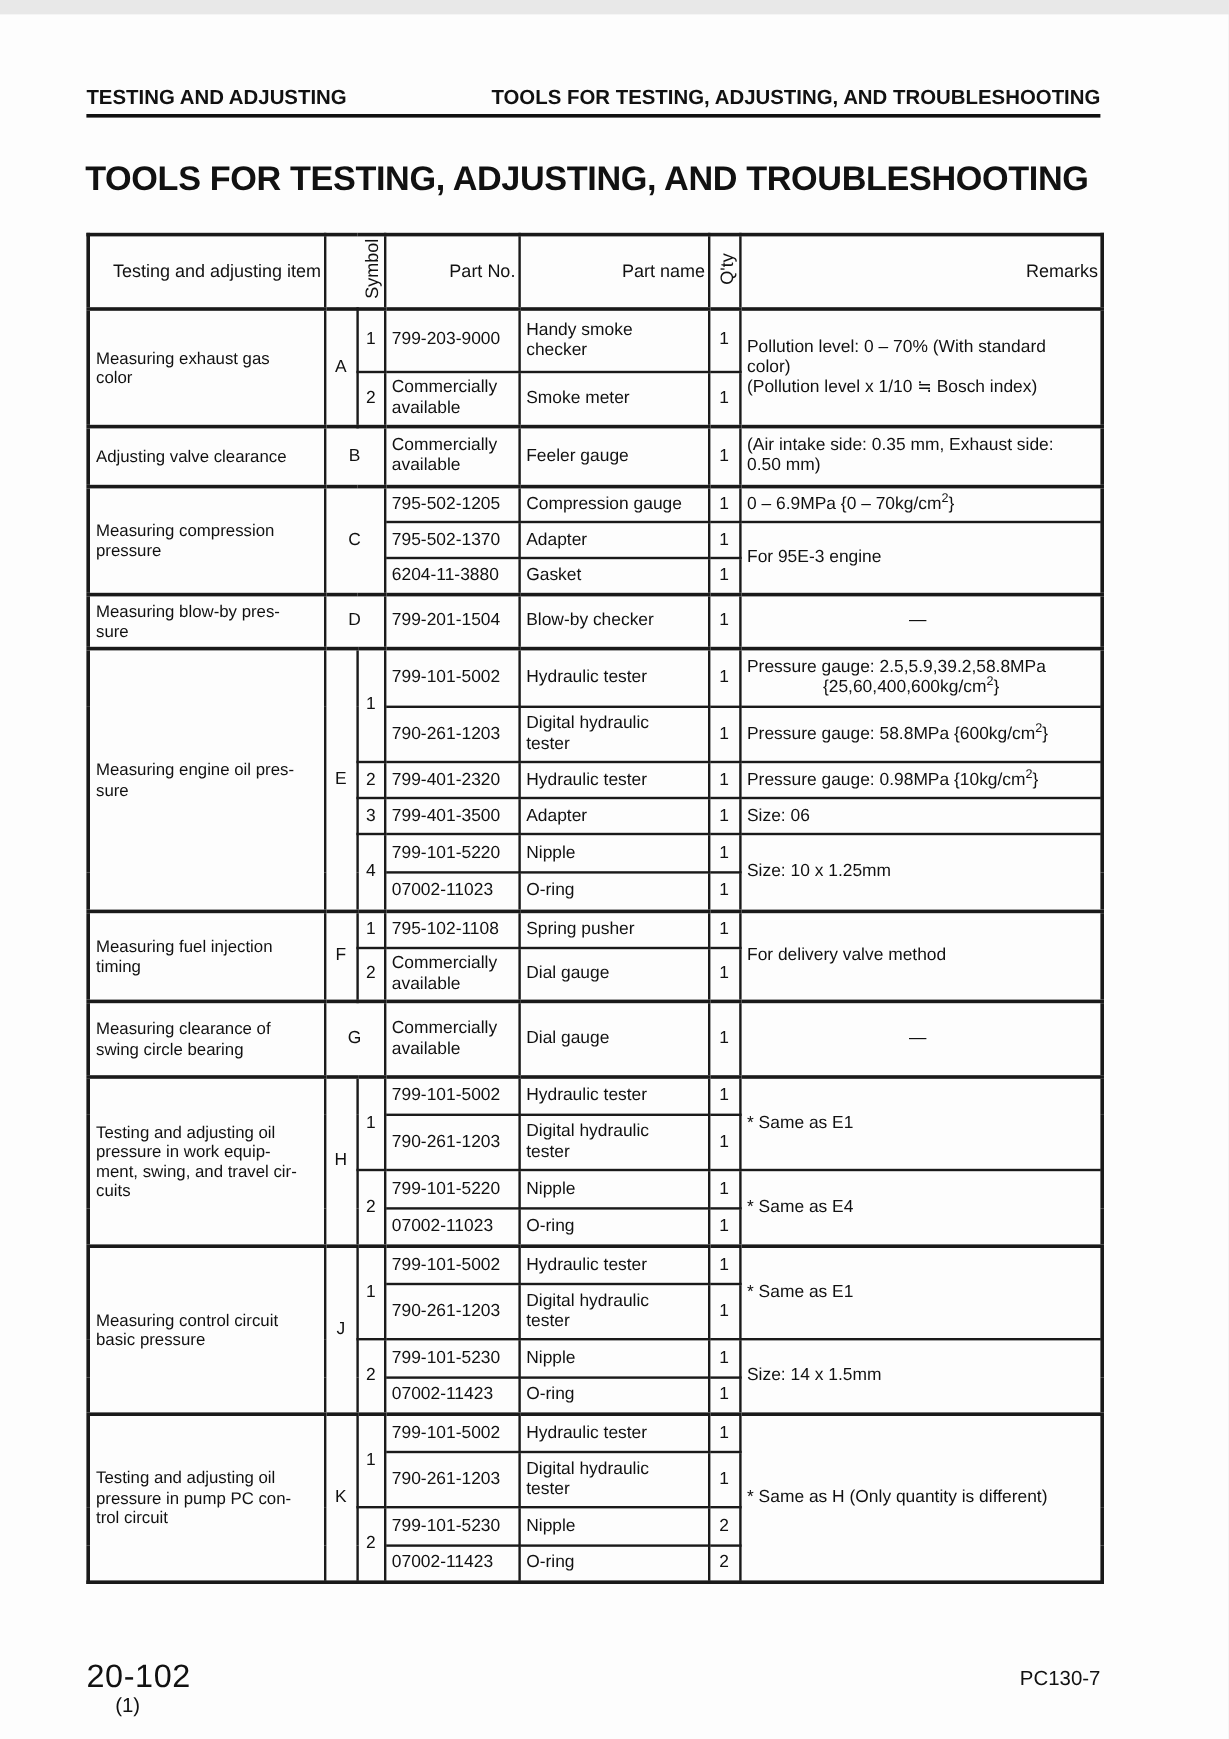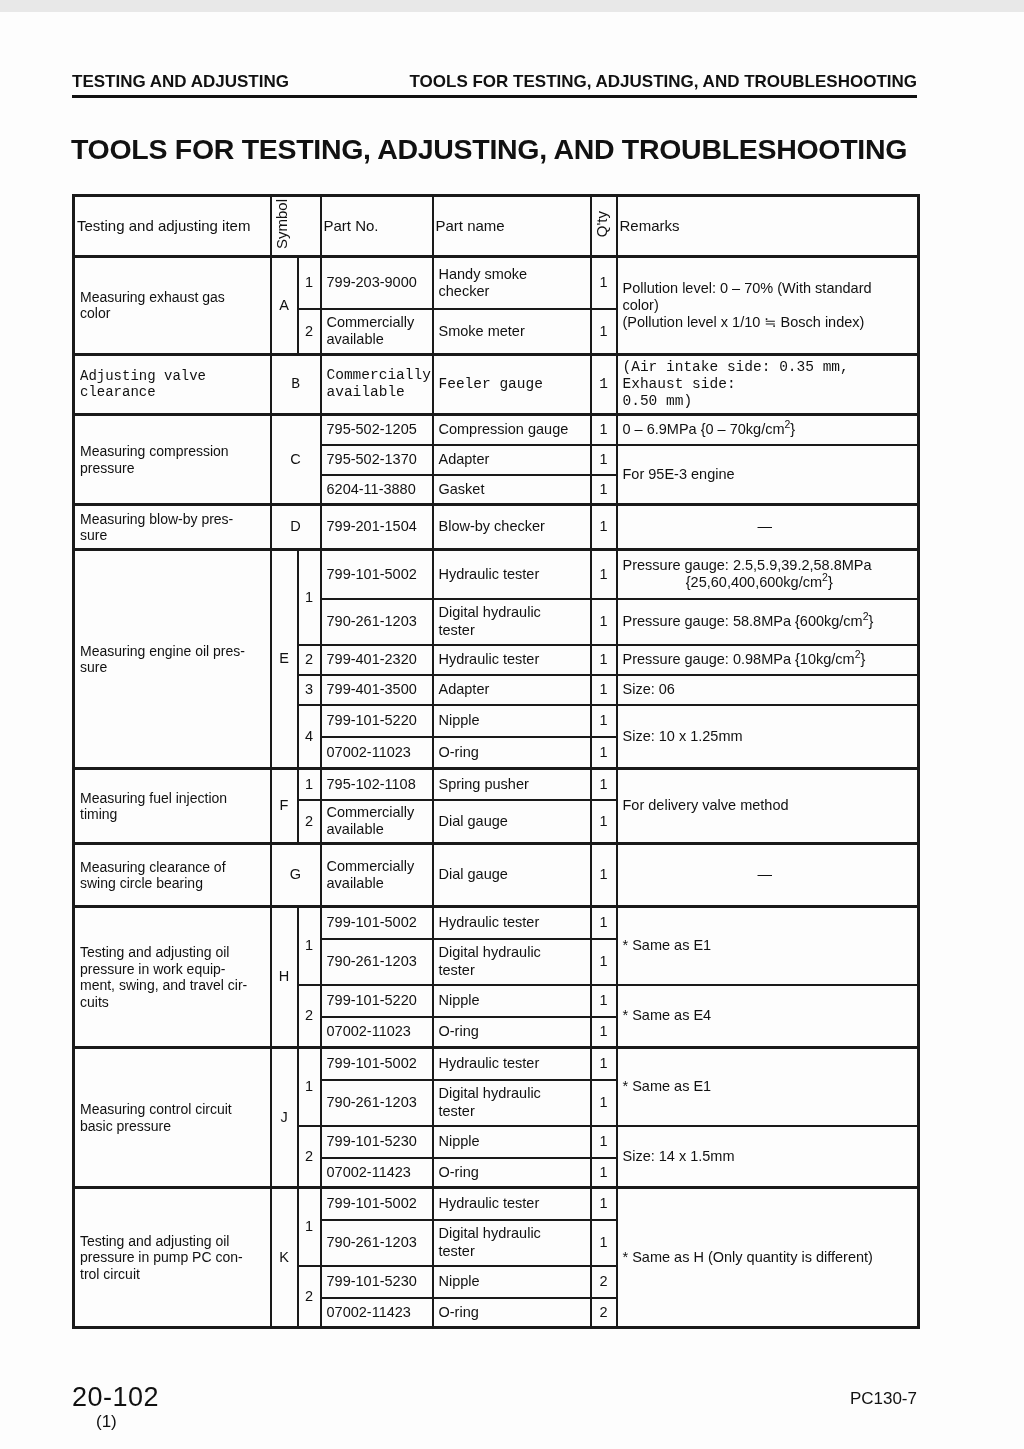--- a/index.html
+++ b/index.html
@@ -23,21 +23,21 @@
   }
   
   .tool-table {
     position:absolute; left:72px; top:182px; width:845px;
     border-collapse:collapse; table-layout:fixed;
     font-size:14.5px; line-height:1.18;
   }
   .tool-table, .tool-table th, .tool-table td { border:2px solid #1a1a1a; }
   .tool-table { border-width:3px; }
   .tool-table th {
-    font-weight:normal; font-size:15px; text-align:left; vertical-align:middle;
+    font-weight:normal; font-size:15px; text-align:right; vertical-align:middle;
     border-bottom-width:3px; height:57px; padding:2px;
   }
   .tool-table td { vertical-align:middle; padding:3px 5px; }
   tr.sec-start td { border-top-width:3px; }
   .vert { writing-mode:vertical-rl; transform:rotate(180deg); display:inline-block; line-height:1; }
   .c-item { font-size:14px; padding-left:7px; padding-right:2px; }
   .c-sym, .c-num { text-align:center; padding:0; }
   .c-qty { text-align:center; padding:0; }
   .c-pno { padding-left:8px; }
   .c-pname { padding-left:8px; }
@@ -120,21 +120,21 @@
             <div class="ln">Commercially</div>
             <div class="ln">available</div>
           </td>
           <td class="c-pname">
             <div class="ln">Smoke meter</div>
           </td>
           <td class="c-qty">
             <div class="ln">1</div>
           </td>
         </tr>
-        <tr class="sec-start" style="height: 50px; font-family: Liberation Mono, monospace;">
+        <tr class="sec-start" style="height: 50px;">
           <td class="c-item">
             <div class="ln">Adjusting valve clearance</div>
           </td>
           <td class="c-sym" colspan="2">
             <div class="ln">B</div>
           </td>
           <td class="c-pno">
             <div class="ln">Commercially</div>
             <div class="ln">available</div>
           </td>

